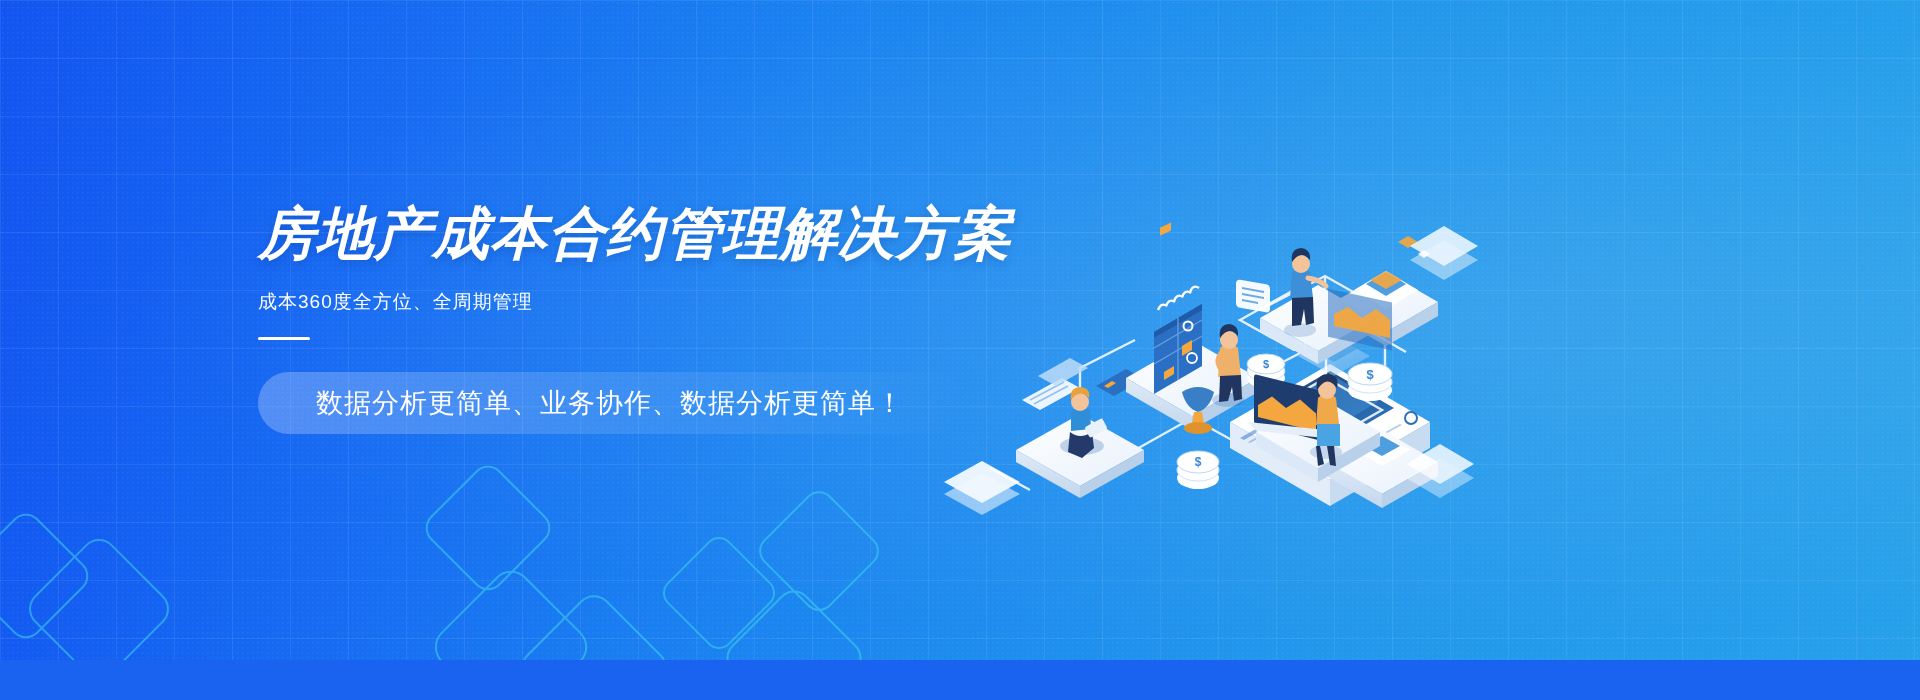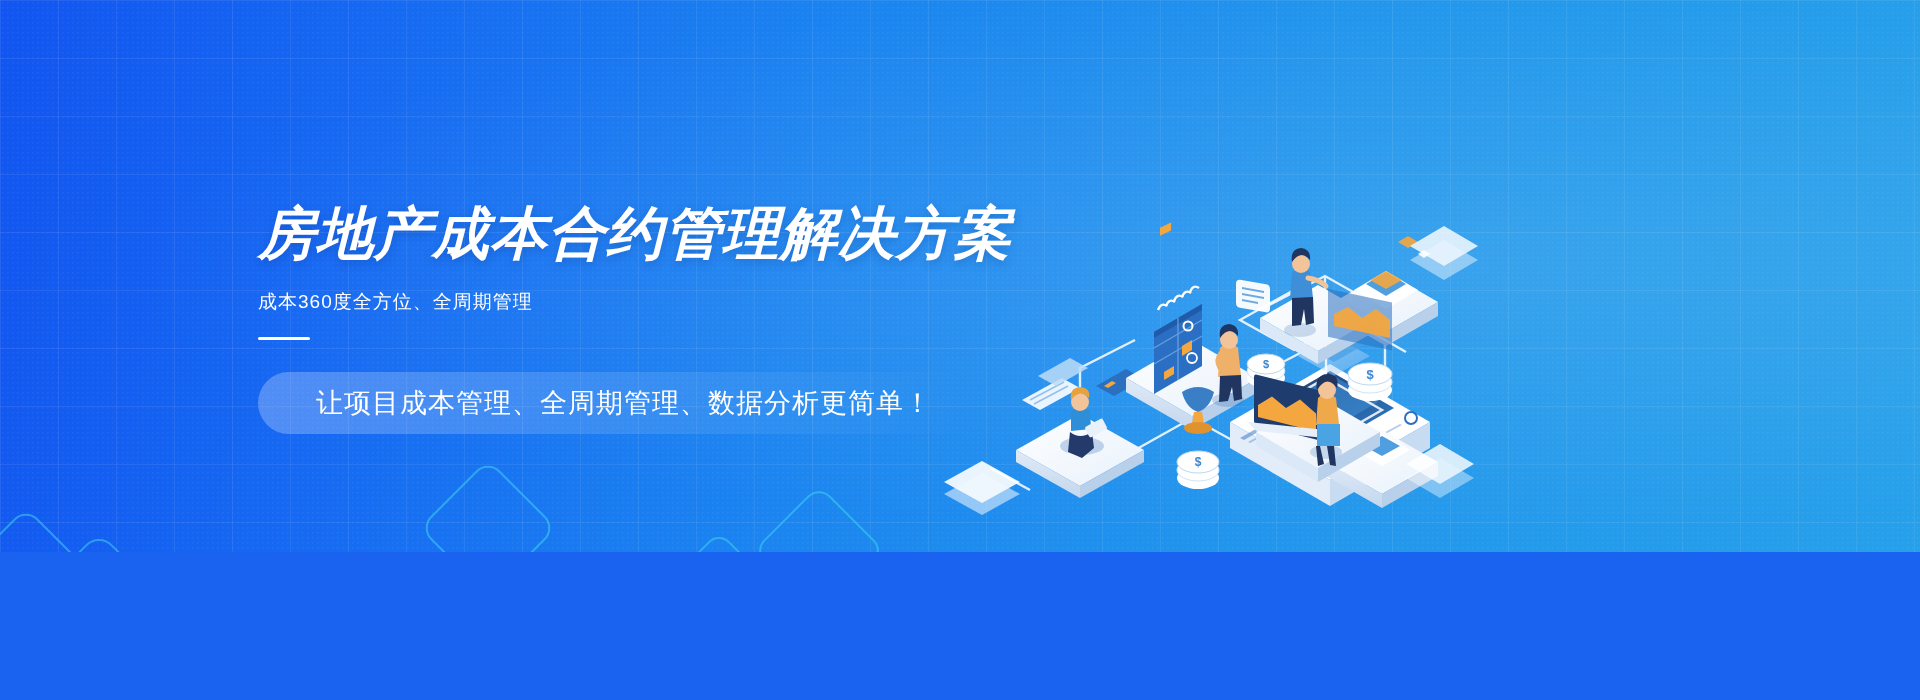--- a/index.html
+++ b/index.html
@@ -2,21 +2,21 @@
 <html><head>
 <meta charset="utf-8">
 <style>
   html,body{margin:0;padding:0;}
   body{
     width:1920px;height:700px;overflow:hidden;
     font-family:"Liberation Sans","DejaVu Sans",sans-serif;
     background:#1a62f0;
   }
   #banner{
-    position:relative;width:1920px;height:552px;overflow:hidden;
+    position:relative;width:1920px;height:660px;overflow:hidden;
     background:linear-gradient(100deg,#1255f0 0%,#1668f2 18%,#1b84f0 42%,#2296ec 68%,#27a0ea 100%);
   }
   
   .grid{
     position:absolute;inset:0;
     background-image:
       linear-gradient(to right,rgba(255,255,255,.075) 1px,transparent 1px),
       linear-gradient(to bottom,rgba(255,255,255,.075) 1px,transparent 1px);
     background-size:58px 58px;
     pointer-events:none;
@@ -89,21 +89,21 @@
     </g>
   </svg>
 
   <div class="copy">
     <h1 class="headline">房地产成本合约管理解决方案</h1>
     <h2 class="subhead">成本360度全方位、全周期管理</h2>
     <div class="rule"></div>
   </div>
 
   <div class="pill">
-    <span class="pill-text">让项目成本管理、全周期管理、数据分析更简单！</span>
+    <span class="pill-text">数据分析更简单、业务协作、数据分析更简单！</span>
   </div>
 
   <svg class="illus" viewBox="0 0 560 380">
     <defs>
       <linearGradient id="tileTop" x1="0" y1="0" x2="1" y2="1">
         <stop offset="0" stop-color="#ffffff"></stop>
           <stop offset="1" stop-color="#e8f1fb"></stop>
       </linearGradient>
       <linearGradient id="tileSide" x1="0" y1="0" x2="0" y2="1">
         <stop offset="0" stop-color="#dfeaf7"></stop>

